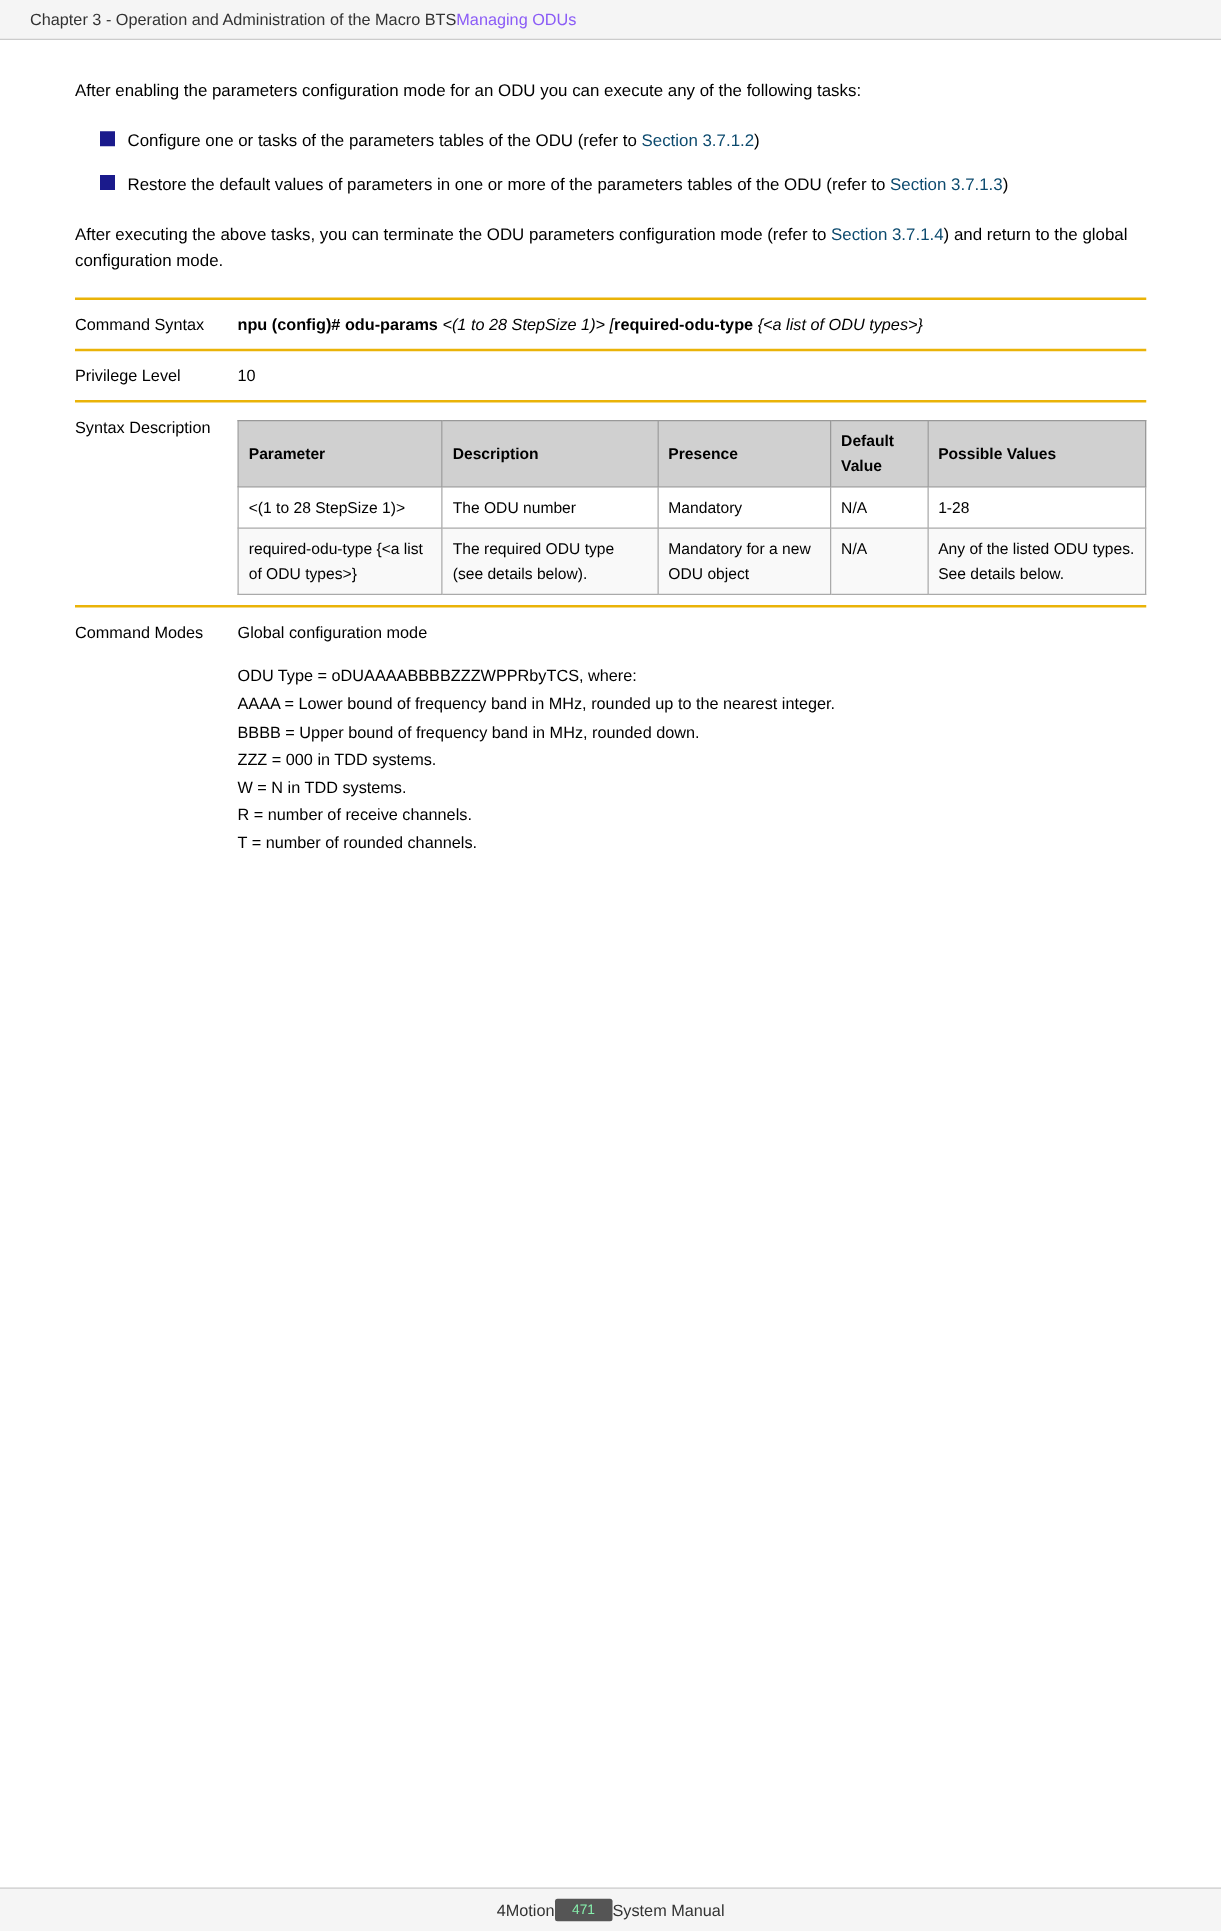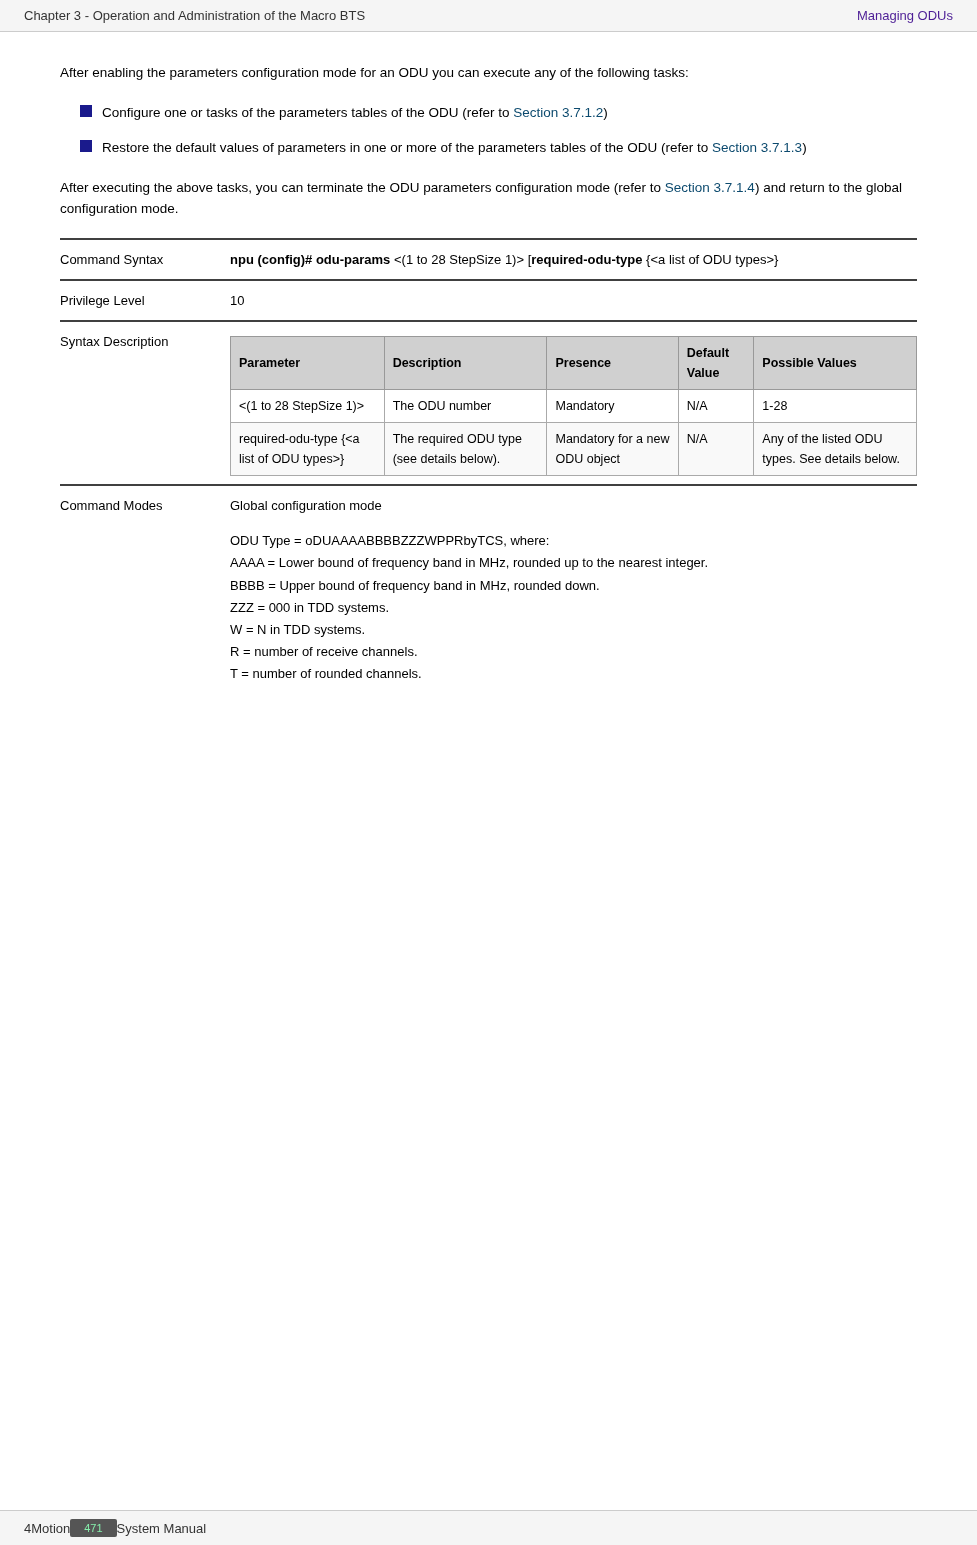--- a/index.html
+++ b/index.html
@@ -8,33 +8,32 @@
       font-size: 13px;
       color: #000;
       background: #fff;
       width: 977px;
       min-height: 1545px;
     }
 
     
     .page-header {
       display: flex;
-      justify-content: space-between;
       align-items: center;
       padding: 8px 24px;
       border-bottom: 1px solid #ccc;
       background: #f5f5f5;
     }
     .page-header .chapter-title {
       font-size: 13px;
       color: #333;
     }
     .page-header .section-title {
       font-size: 13px;
-      color: #4c1d95;
+      color: #8b5cf6;
     }
 
     
     .page-content {
       padding: 30px 60px 30px 60px;
     }
 
     
     .intro-text {
       font-size: 13.5px;
@@ -64,24 +63,23 @@
       margin-right: 10px;
     }
     .link-text {
       color: #0c4a6e;
       text-decoration: none;
     }
 
     
     .section-row {
       display: flex;
-      border-top: 2px solid #404040;
+      border-top: 2px solid #eab308;
       margin-top: 8px;
       padding-top: 10px;
-      gap: 40px;
     }
     .section-label {
       width: 130px;
       flex-shrink: 0;
       font-size: 13px;
       font-weight: normal;
       color: #000;
       padding-right: 16px;
       line-height: 1.5;
     }
@@ -91,20 +89,21 @@
       line-height: 1.6;
     }
 
     
     .cmd-bold {
       font-weight: bold;
       font-size: 13px;
     }
     .cmd-normal {
       font-size: 13px;
+      font-style: italic;
     }
 
     
     .param-table {
       width: 100%;
       border-collapse: collapse;
       margin-top: 4px;
       border-radius: 23px;
     }
     .param-table th {
@@ -121,21 +120,21 @@
       font-size: 12.5px;
       vertical-align: top;
     }
     .param-table tr:nth-child(even) td {
       background: #f9f9f9;
     }
 
     
     .page-footer {
       display: flex;
-      justify-content: flex-start;
+      justify-content: center;
       align-items: center;
       padding: 8px 24px;
       border-top: 1px solid #ccc;
       background: #f5f5f5;
       position: absolute;
       bottom: 0;
       width: 977px;
     }
     .footer-left {
       font-size: 13px;

